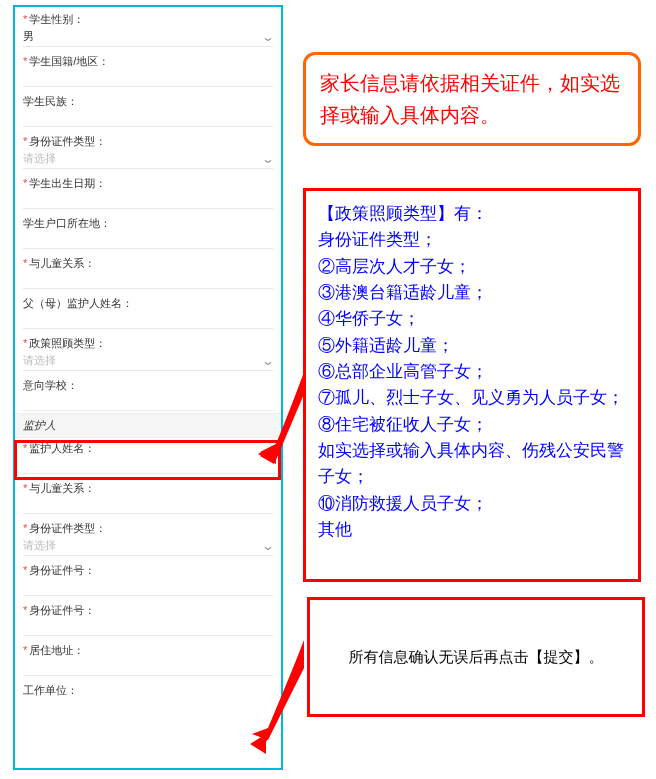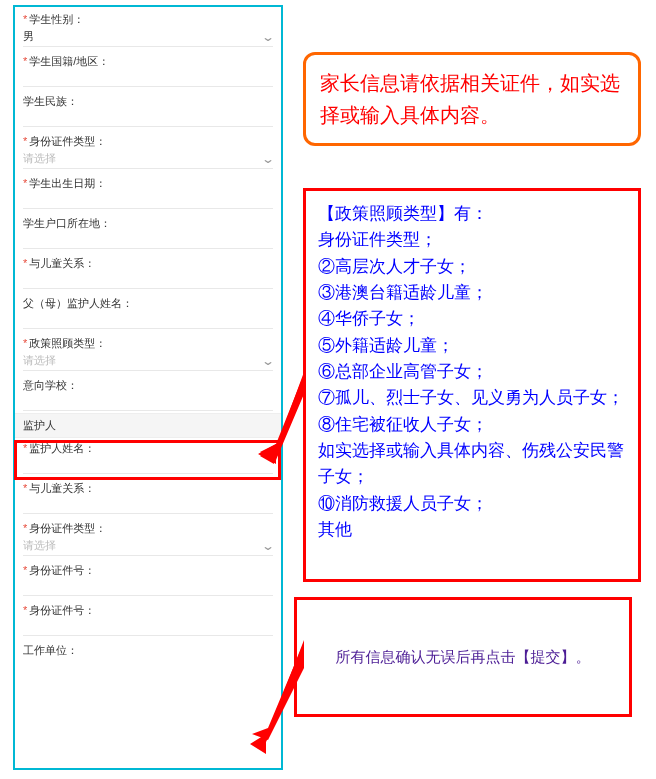--- a/index.html
+++ b/index.html
@@ -15,41 +15,41 @@
     .field-input {
       width: 100%; height: 16px; border: none; outline: none;
       font-size: 11px; color: #aaa; background: transparent;
       border-bottom: 1px solid #e8e8e8; padding-bottom: 2px;
     }
     .select-row { display: flex; align-items: center; justify-content: space-between; border-bottom: 1px solid #e8e8e8; padding-bottom: 2px; }
     .select-placeholder { color: #bbb; font-size: 11px; }
     .chev { color: #999; font-size: 12px; transform: scaleX(1.4); }
     .section-hdr {
       background: #f5f5f5; padding: 4px 8px; font-size: 11px; color: #333;
-      border-top: 1px solid #eee; border-bottom: 1px solid #eee;
+      border-top: 1px solid #eee; border-bottom: 1px solid #eee; font-style: italic;
     }
     .guardian-highlight {
       position: absolute; left: 14px; top: 440px; width: 267px; height: 40px;
       border: 3px solid #ff0000; background: transparent; pointer-events: none;
     }
     .callout-orange {
       position: absolute; left: 303px; top: 20px; width: 338px;
       border: 3px solid #ff6600; border-radius: 12px; padding: 12px 14px;
       font-size: 20px; color: #ff0000; font-family: Liberation Sans, sans-serif; line-height: 1.6; margin-top: 32px;
     }
     .callout-blue {
       position: absolute; left: 303px; top: 188px; width: 338px; height: 394px;
       border: 3px solid #ff0000; padding: 10px 12px 10px 12px;
       font-size: 17px; color: #0000ff; font-family: SimSun, serif; line-height: 1.55;
     }
     .callout-blue .title-line { color: #0000ff; }
     .callout-bottom {
-      position: absolute; left: 294px; top: 597px; width: 338px; height: 120px;
+      position: absolute; left: 307px; top: 597px; width: 338px; height: 120px;
       border: 3px solid #ff0000; padding: 10px 8px; display: flex; align-items: center; justify-content: center;
-      font-size: 15px; color: #4c1d95; font-family: SimSun, serif;
+      font-size: 15px; color: #000000; font-family: SimSun, serif;
     }
     .arrow-svg { position: absolute; pointer-events: none; }
   </style>
 </head>
 <body>
 
 <div class="phone-frame">
   <div class="form-list">
 
 
@@ -136,20 +136,24 @@
     <div class="field">
       <div class="field-label"><span class="star">*</span><span>身份证件号：</span></div>
       <input class="field-input" style="">
     </div>
 
     <div class="field">
       <div class="field-label"><span class="star">*</span><span>身份证件号：</span></div>
       <input class="field-input" style="">
     </div>
 
+    <div class="field">
+      <div class="field-label"><span class="star">*</span><span>居住地址：</span></div>
+      <input class="field-input" style="">
+    </div>
 
     <div class="field">
       <div class="field-label"><span>工作单位：</span></div>
 
     </div>
 
   </div>
 </div>
 
 <div class="guardian-highlight"></div>

